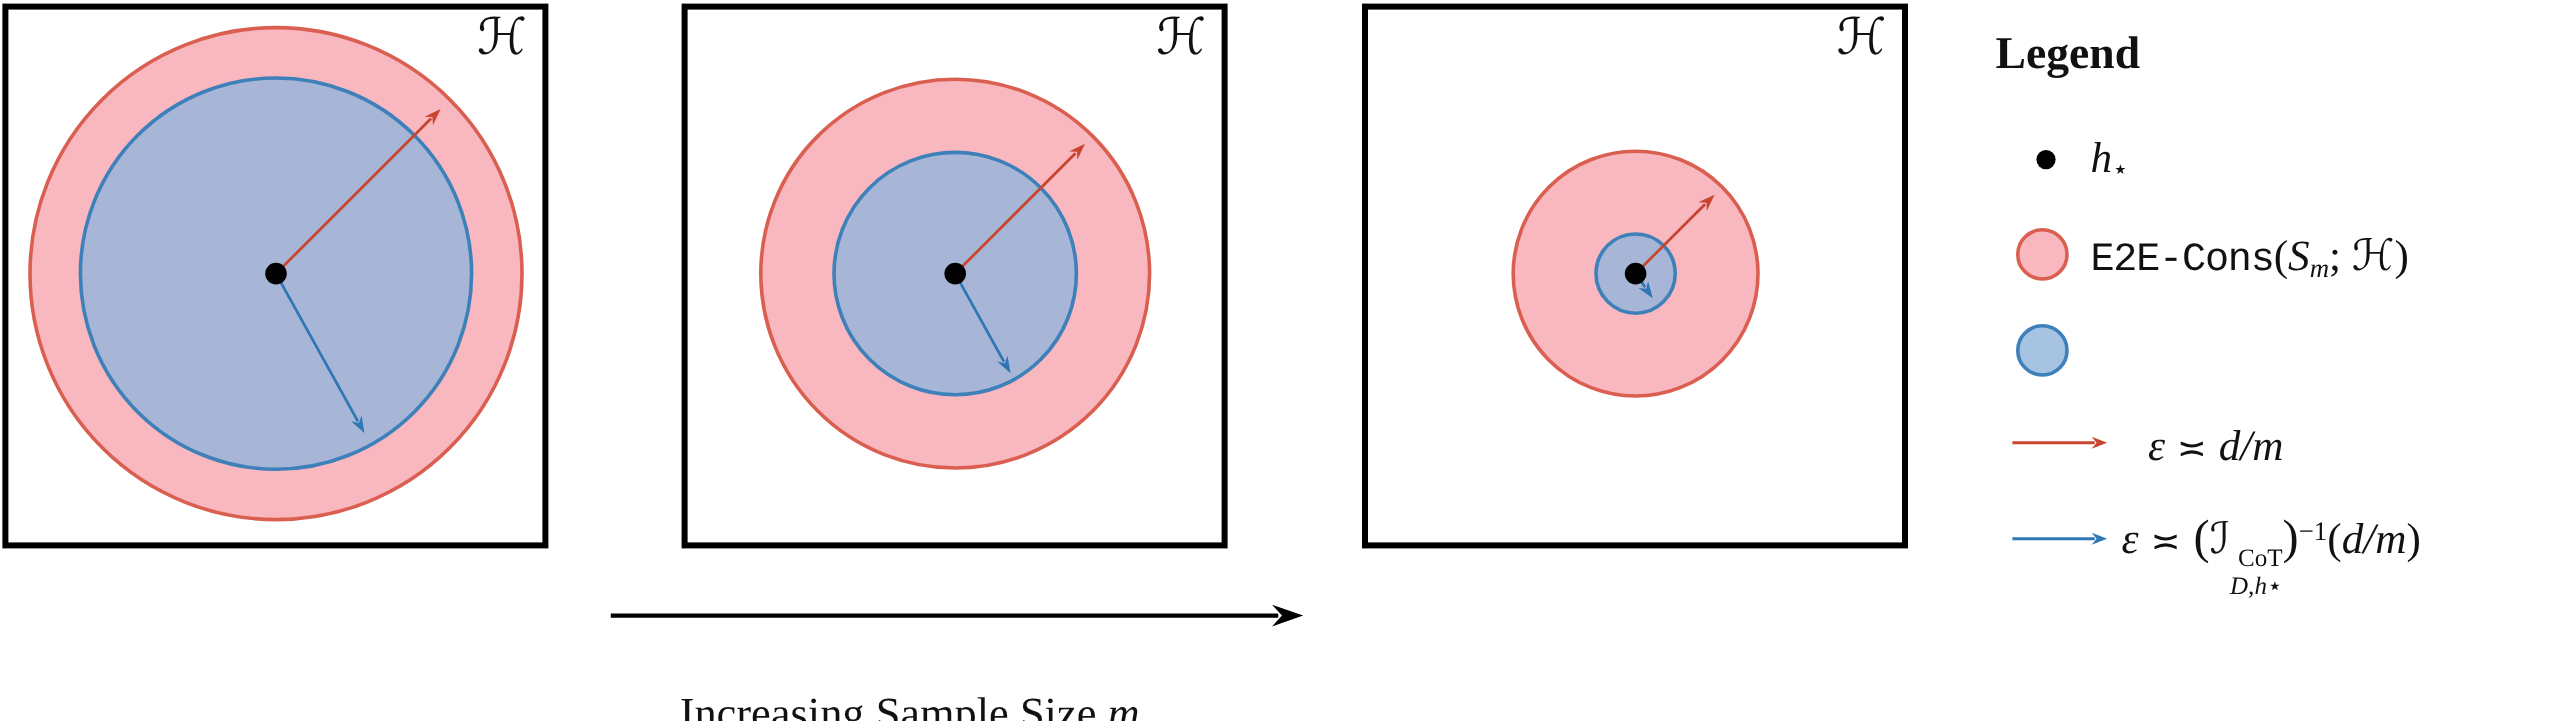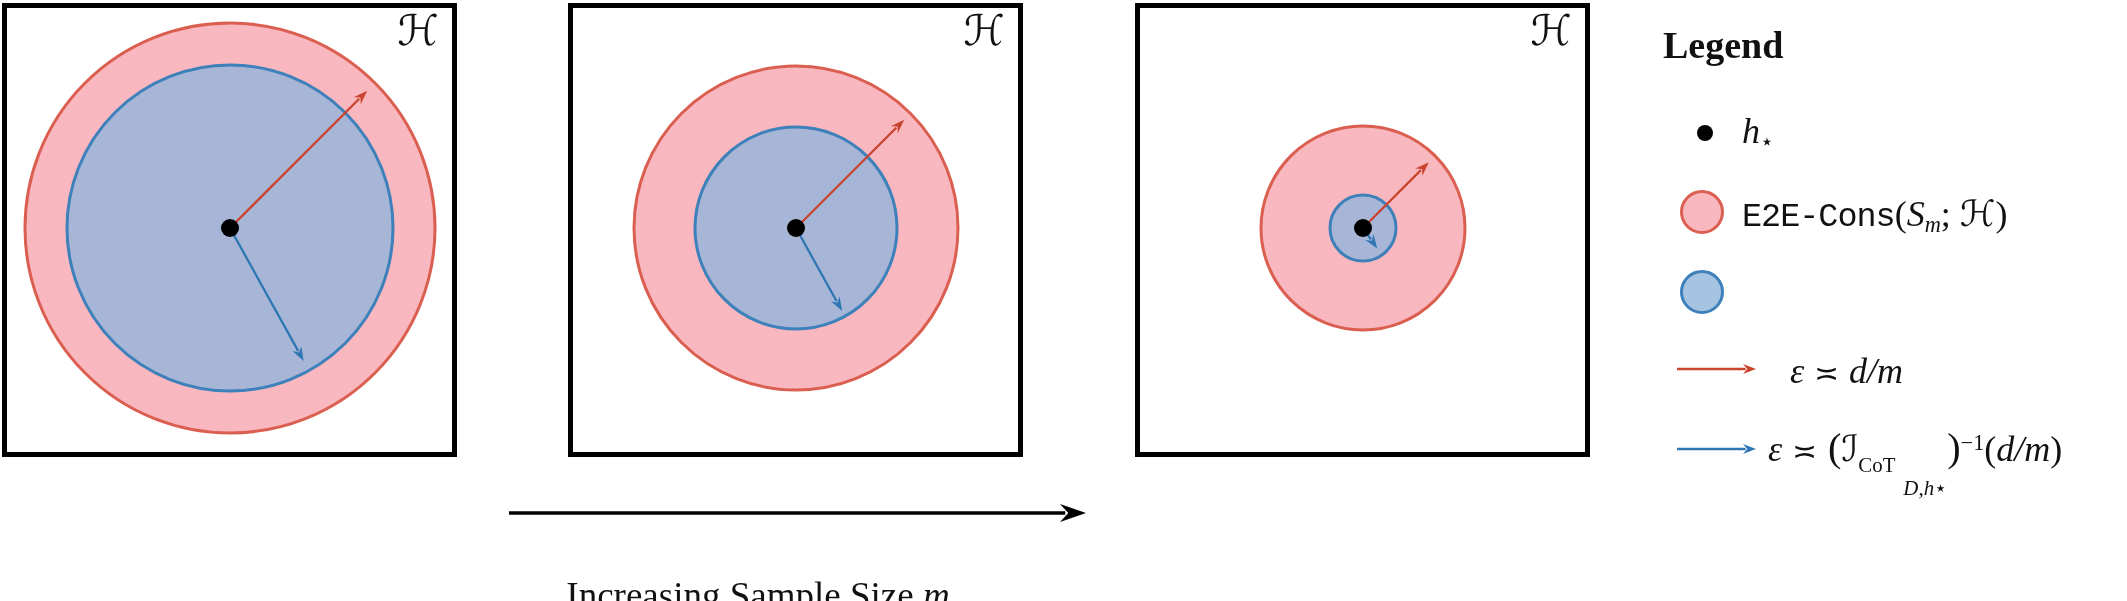--- a/index.html
+++ b/index.html
@@ -32,23 +32,23 @@
   .lg-arrow { position:absolute; left:36px; }
   
   .m-it  { font-style:italic; }
   .m-up  { font-style:normal; }
   .m-bigup { font-style:normal; font-size:1.12em; }
   .m-cal { font-style:normal; font-family:"DejaVu Serif","DejaVu Sans",serif; }
   .m-sym { font-family:"DejaVu Sans",sans-serif; font-size:0.82em; padding:0 1px; }
   .m-sub { font-size:0.62em; vertical-align:-0.25em; font-style:italic; font-family:"Liberation Serif","DejaVu Sans",serif; }
   .m-sup { font-size:0.62em; vertical-align:0.5em; font-style:normal; }
   .m-mono { font-family:"Liberation Mono","DejaVu Sans Mono",monospace; font-weight:400; font-size:0.93em; letter-spacing:-1px;text-align:right; }
-  .supsub { display:inline-flex; flex-direction:column; align-items:flex-start; font-size:0.58em; line-height:1.08; vertical-align:-0.55em; }
+  .supsub { display:inline-flex; flex-direction:column; align-items:flex-end; font-size:0.58em; line-height:1.08; vertical-align:-0.55em; }
   .ss-sup { font-style:normal; }
-  .ss-sub { font-style:italic; font-family:"Liberation Serif","DejaVu Sans",serif;margin-left:45px; }
+  .ss-sub { font-style:italic; font-family:"Liberation Serif","DejaVu Sans",serif; }
 </style>
 </head>
 <body>
 
 <div id="figure">
 
   <div class="panel" style="left:2px;">
     <svg width="445" height="444" viewBox="0 0 445 444">
         <circle cx="223" cy="220" r="205" fill="#f9b7bf" stroke="#da5f50" stroke-width="3"></circle>
         <circle cx="223" cy="220" r="163" fill="#a7b6d6" stroke="#3d80ba" stroke-width="3"></circle>

